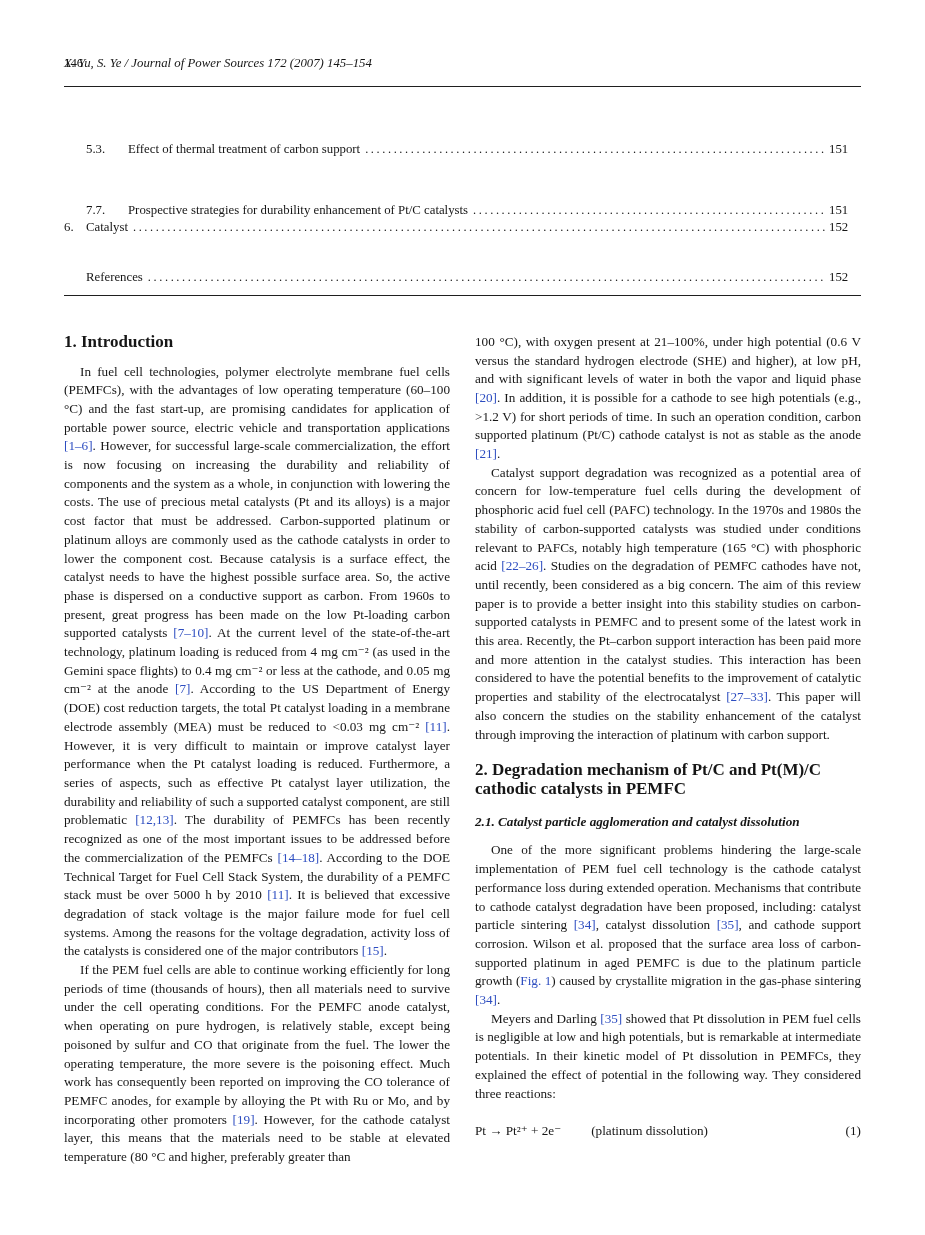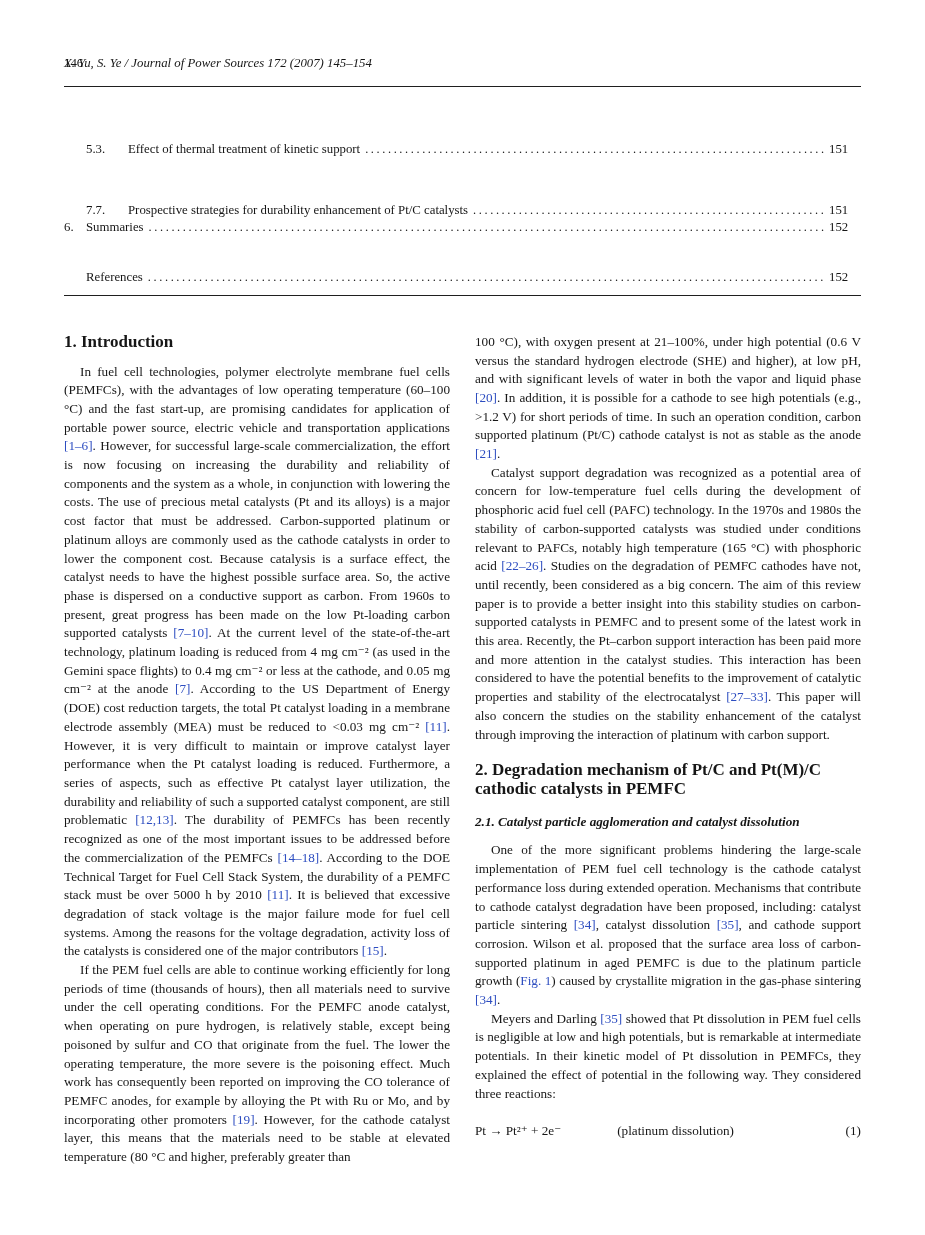--- a/index.html
+++ b/index.html
@@ -35,49 +35,49 @@
     display: flex; gap: 25px; margin-top: 37px;
     font-size: 13.2px; line-height: 18.7px; text-align: justify;
   }
   .col { flex: 1 1 0; min-width: 0; }
   .col > :first-child { margin-top: 0; }
   .sec-h { font-size: 17px; font-weight: bold; margin: 17px 0 11px 0; text-align: left; line-height: 18.7px; }
   .subsec-h { font-size: 13.2px; font-style: italic; font-weight: bold; margin: 14px 0 10px 0; text-align: left; line-height: 18.7px; }
   p.para { text-indent: 16px; }
   p.para.noindent { text-indent: 0; }
   .cite { color: var(--cite-color, #2d4dc0); cursor: pointer; text-decoration: none; }
-  .equation { display: flex; align-items: flex-start; margin-top: 19px; text-align: left; white-space: nowrap; gap: 26px; }
+  .equation { display: flex; align-items: flex-start; margin-top: 19px; text-align: left; white-space: nowrap; }
   .eq-note { margin-left: 30px; }
   .eq-num { margin-left: auto; }
 </style>
 </head>
 <body>
 
 <div class="page">
   <div class="page-header">
     <span class="page-number">146</span>
     <div class="running-head">X. Yu, S. Ye / Journal of Power Sources 172 (2007) 145–154</div>
   </div>
   <div class="rule rule-top"></div>
   <div class="toc" id="toc">
       <div class="toc-row lvl2">
         <span class="toc-num">5.3.</span>
-        <span class="toc-label">Effect of thermal treatment of kinetic support</span>
+        <span class="toc-label">Effect of thermal treatment of carbon support</span>
         <span class="toc-dots"></span>
         <span class="toc-page">151</span>
       </div>
       <div class="toc-row lvl2">
         <span class="toc-num">7.7.</span>
         <span class="toc-label">Prospective strategies for durability enhancement of Pt/C catalysts</span>
         <span class="toc-dots"></span>
         <span class="toc-page">151</span>
       </div>
       <div class="toc-row">
         <span class="toc-num">6.</span>
-        <span class="toc-label">Summaries</span>
+        <span class="toc-label">Catalyst</span>
         <span class="toc-dots"></span>
         <span class="toc-page">152</span>
       </div>
       <div class="toc-row lvl2">
         <span class="toc-num" style="flex: 0 0 0px;"></span>
         <span class="toc-label">References</span>
         <span class="toc-dots"></span>
         <span class="toc-page">152</span>
       </div>
     </div>

